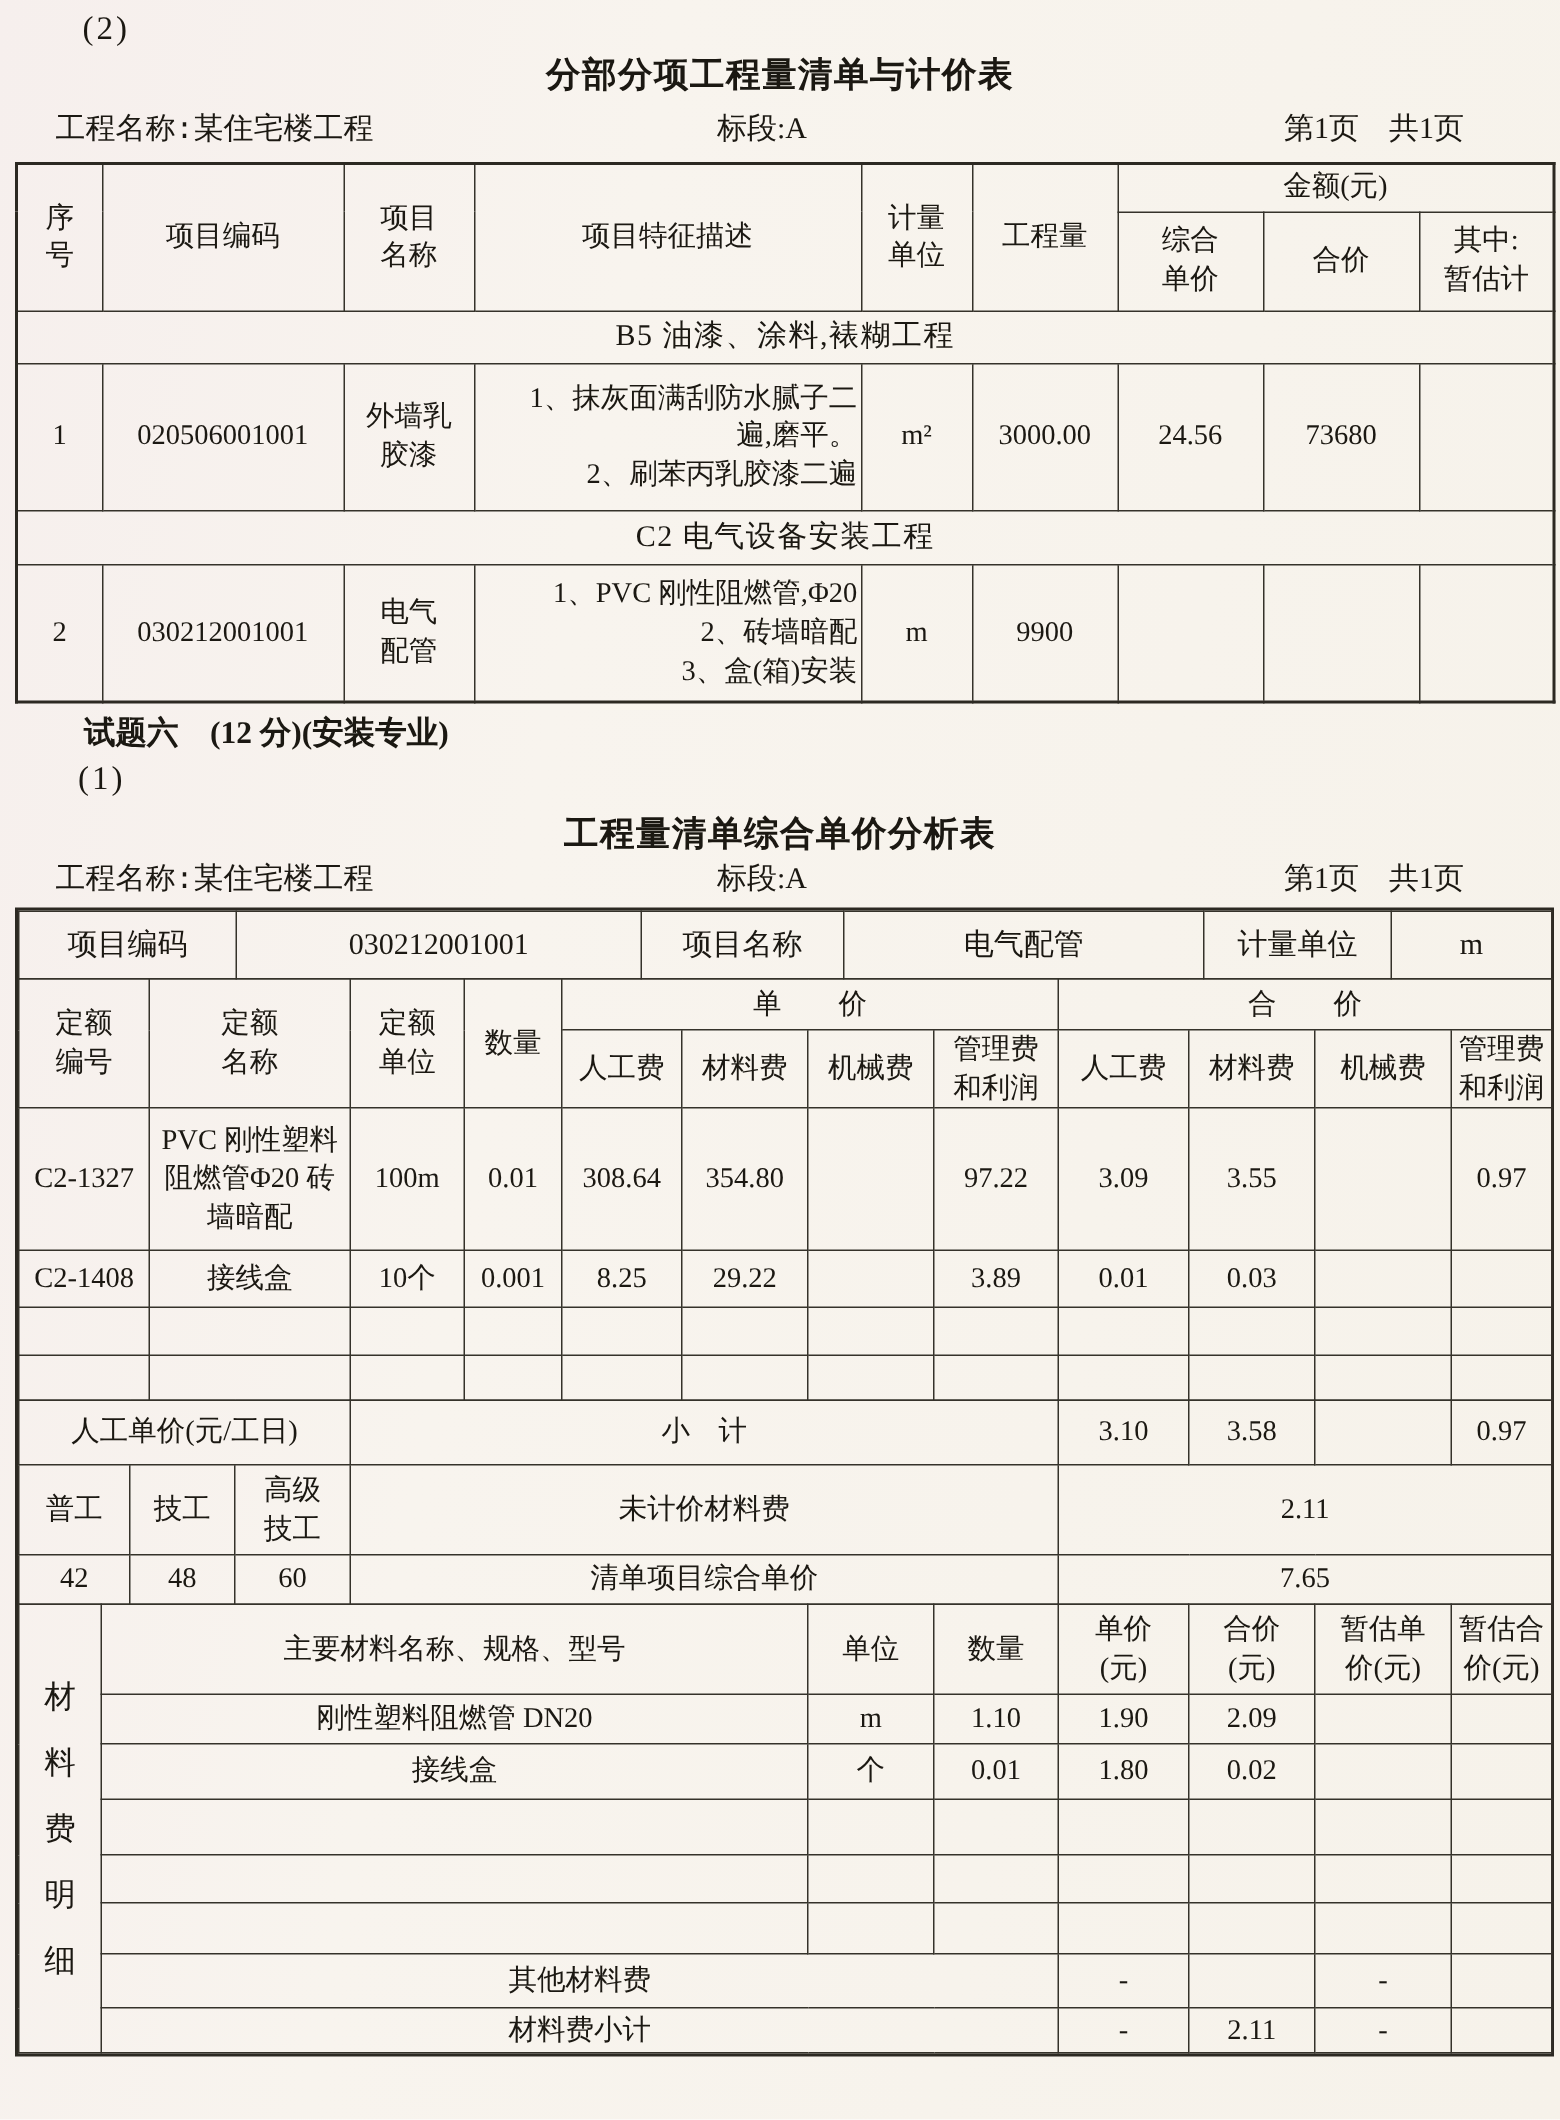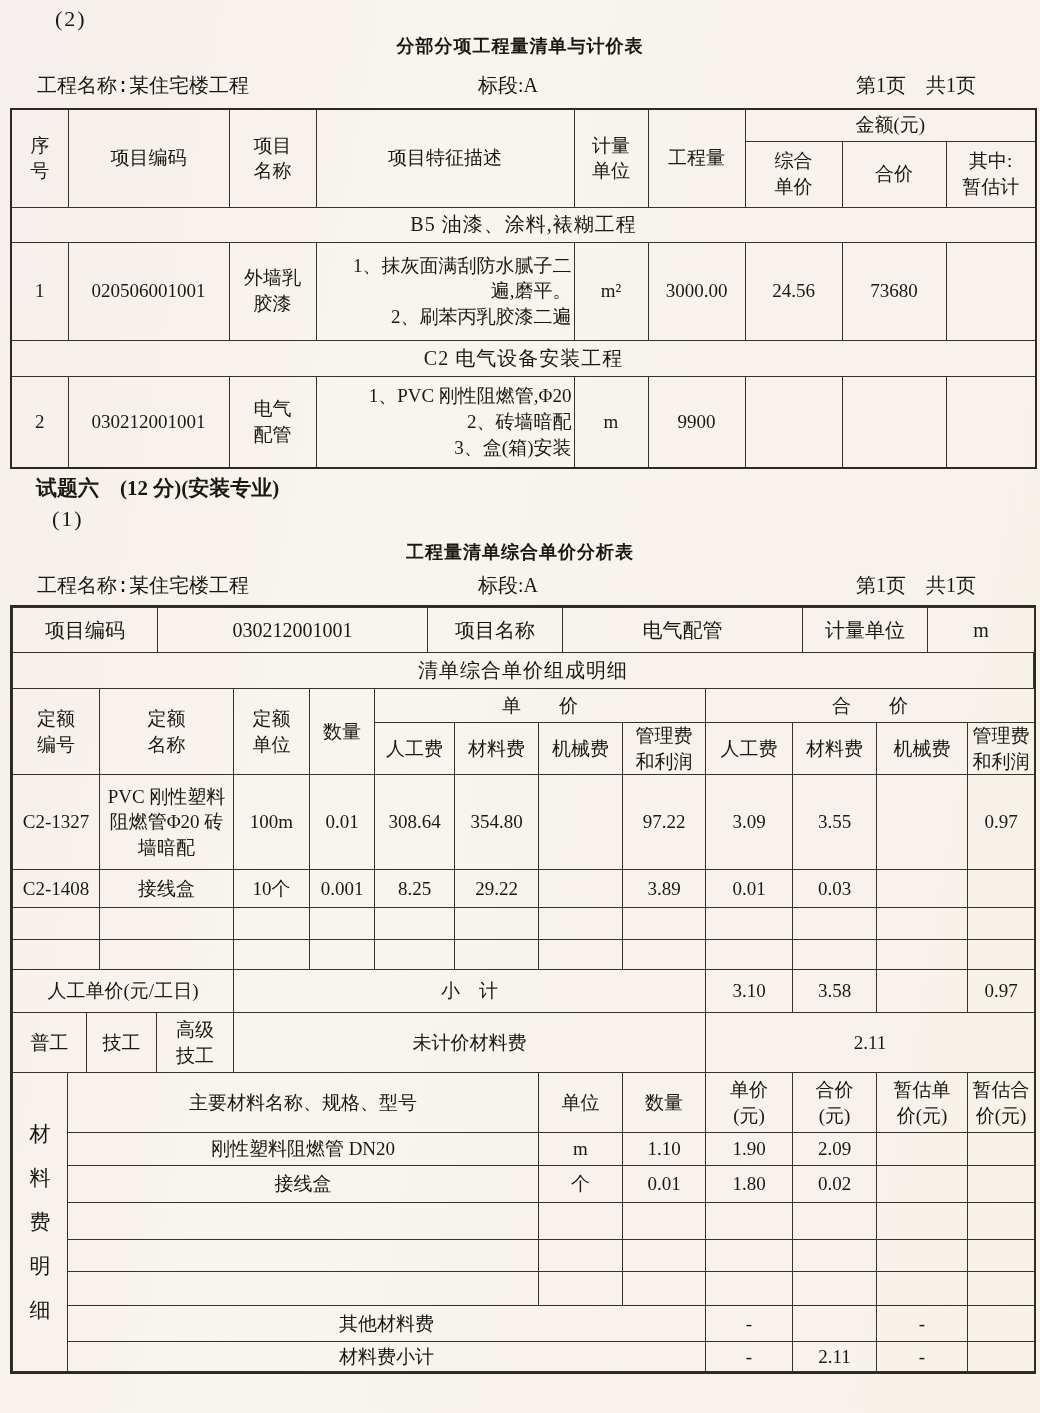--- a/index.html
+++ b/index.html
@@ -4,21 +4,21 @@
 <style>
   html,body{margin:0;padding:0;}
   body{
     width:1040px;height:1413px;position:relative;overflow:hidden;
     background:linear-gradient(100deg,#f6efed 0%,#f8f4ee 35%,#f6f2ea 100%);
     font-family:"Liberation Serif","DejaVu Serif",serif;
     color:#1b1812;
   }
   .abs{position:absolute;}
   .marker{font-size:22px;letter-spacing:2px;}
-  .doc-title{width:1040px;text-align:center;font-size:18px;font-weight:bold;letter-spacing:1px;}
+  .doc-title{width:1040px;text-align:center;font-size:23px;font-weight:bold;letter-spacing:1px;}
   .meta-line{width:1040px;height:26px;font-size:20px;}
   .meta-project{position:absolute;left:37px;top:0;font-family:Liberation Mono, monospace;}
   .meta-section{position:absolute;left:478px;top:0;}
   .meta-page{position:absolute;left:856px;top:0;}
   .exam-heading{font-size:21px;font-weight:bold;}
 
   table{border-collapse:collapse;table-layout:fixed;background:transparent;}
   td{
     border:1px solid #35322a;
     text-align:center;vertical-align:middle;
@@ -110,21 +110,21 @@
 3、盒(箱)安装</td>
     <td>m</td>
     <td>9900</td>
     <td></td>
     <td></td>
     <td></td>
   </tr>
 </tbody>
   </table>
 
-<div class="abs exam-heading" style="left:36px;top:474px;">试题六　(12 分)(安装专业)</div>
+<div class="abs exam-heading" style="left:56px;top:474px;">试题六　(12 分)(安装专业)</div>
 <div class="abs marker" style="left:52px;top:506px;">(1)</div>
 
 <div class="abs doc-title" style="left:0;top:540px;">工程量清单综合单价分析表</div>
 <div class="abs meta-line" style="left:0;top:572px;">
   <span class="meta-project">工程名称:某住宅楼工程</span>
   <span class="meta-section">标段:A</span>
   <span class="meta-page">第1页　共1页</span>
 </div>
 
 <div class="abs t2wrap" style="left:10px;top:605px;">
@@ -143,27 +143,20 @@
       <td class="info">项目编码</td>
       <td class="info">030212001001</td>
       <td class="info">项目名称</td>
       <td class="info">电气配管</td>
       <td class="info">计量单位</td>
       <td class="info">m</td>
     </tr>
   </tbody>
     </table>
 
-  <table>
-    <tbody>
-        <tr style="height:36px;">
-      <td class="band">清单综合单价组成明细</td>
-    </tr>
-  </tbody>
-    </table>
 
   <table>
     <colgroup>
       <col style="width:87px">
         <col style="width:134px">
         <col style="width:76px">
         <col style="width:65px">
       <col style="width:80px">
         <col style="width:84px">
         <col style="width:84px">
@@ -278,20 +271,27 @@
       <td></td>
       <td>0.97</td>
     </tr>
     <tr style="height:60px;">
       <td>普工</td>
       <td>技工</td>
       <td class="ml">高级
 技工</td>
       <td>未计价材料费</td>
       <td colspan="4">2.11</td>
+    </tr>
+    <tr style="height:33px;">
+      <td>42</td>
+      <td>48</td>
+      <td>60</td>
+      <td>清单项目综合单价</td>
+      <td colspan="4">7.65</td>
     </tr>
   </tbody>
     </table>
 
   <table>
     <colgroup>
       <col style="width:55px">
         <col style="width:471px">
         <col style="width:84px">
         <col style="width:83px">

